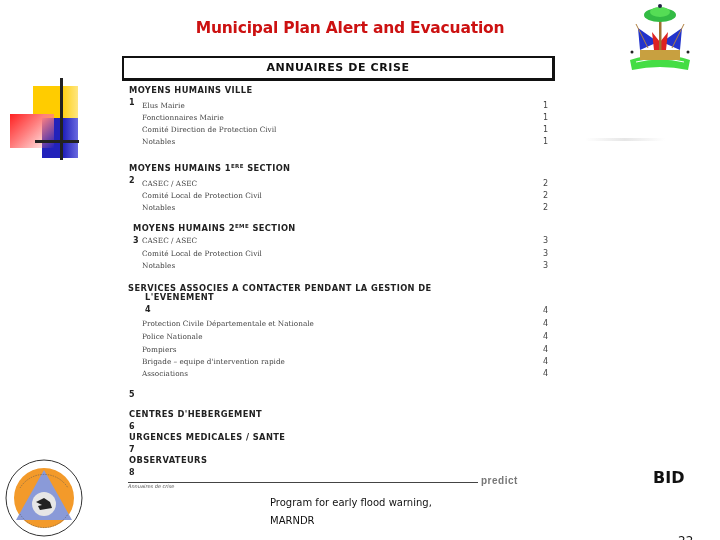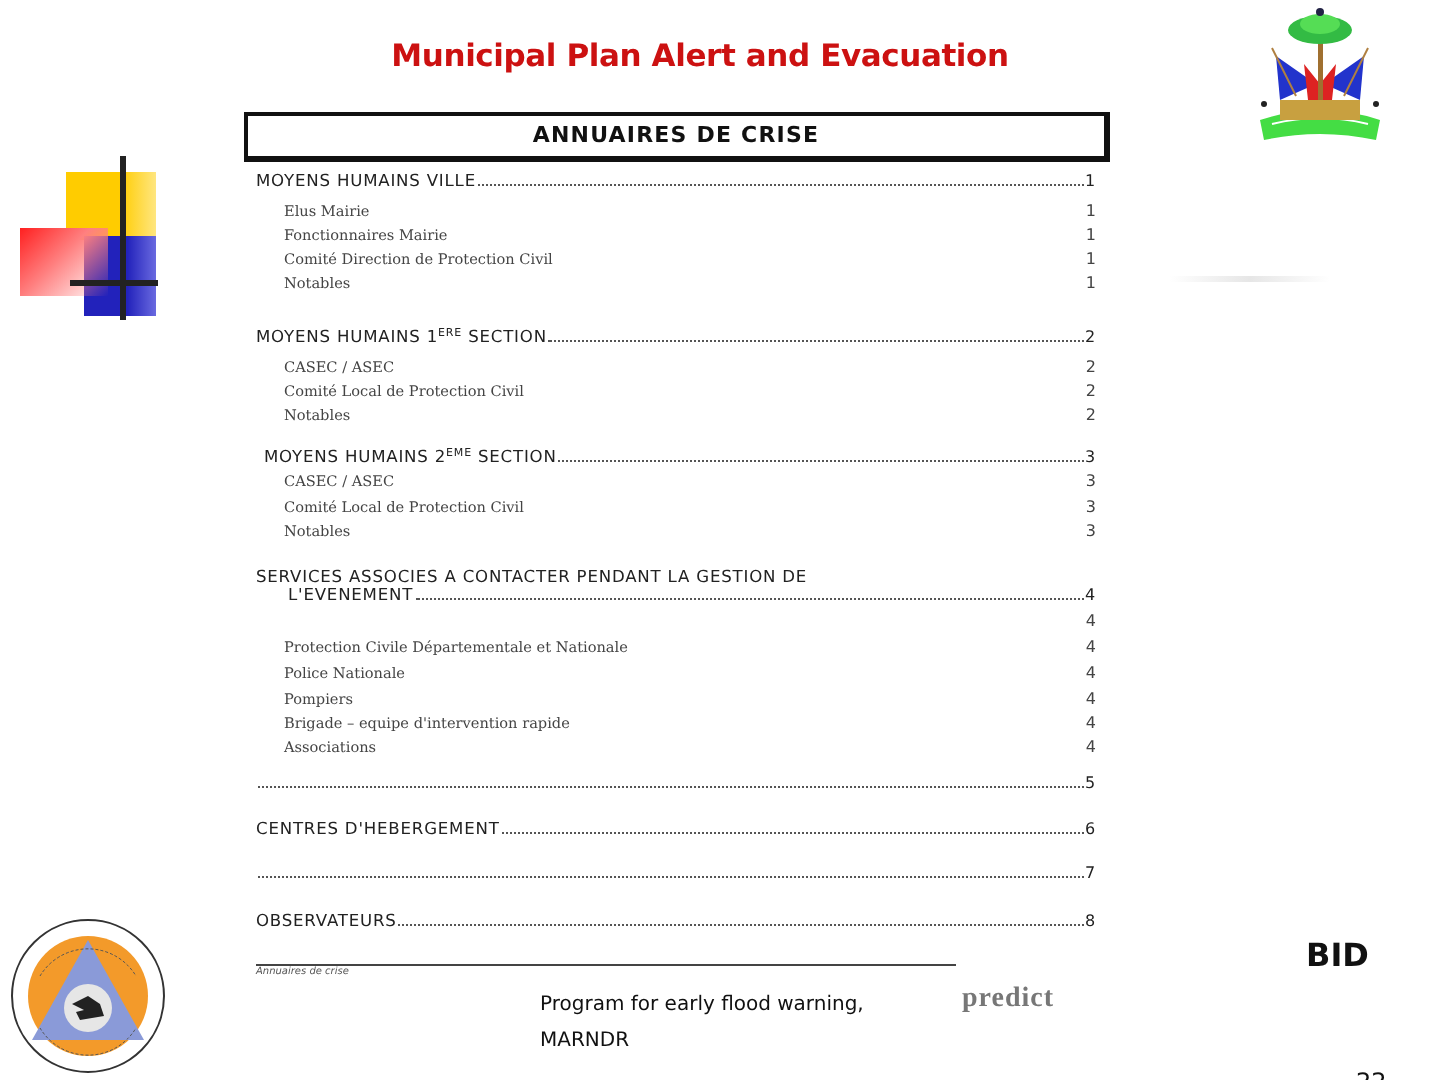--- a/index.html
+++ b/index.html
@@ -30,34 +30,34 @@
 
     .doc-header {
       position: absolute; left: 122px; top: 56px; width: 428px; height: 20px;
       border: 2px solid #111; border-right-width: 3px; border-bottom-width: 3px;
       text-align: center; font-family: "DejaVu Sans", sans-serif;
       font-size: 11px; font-weight: bold; line-height: 20px; letter-spacing: 0.6px; color: #111;
     }
 
     .toc { position: absolute; left: 128px; top: 85px; width: 420px; }
     .toc-row { position: absolute; left: 0; width: 420px; display: flex; align-items: baseline; white-space: nowrap; }
-    .toc-row.head { font-family: "DejaVu Sans", sans-serif; font-weight: normal; font-size: 8.3px;
-      color: #222; letter-spacing: 0.4px; }
+    .toc-row.head { font-family: "DejaVu Sans", sans-serif; font-weight: bold; font-size: 8.3px;
+      color: #222; letter-spacing: 0.4px; flex-direction: column; }
     .toc-row.sub { font-family: "DejaVu Serif", serif; font-size: 7.3px; color: #444; padding-left: 14px; width: 406px; }
     .toc-row .label { flex: 0 0 auto; }
     .toc-row .leader { flex: 1 1 auto; border-bottom: 1.5px dotted #555; margin: 0 1px 1px 1px; height: 1px; }
     .toc-row .filler { flex: 1 1 auto; }
     .toc-row .page { flex: 0 0 auto; font-family: "DejaVu Sans", sans-serif; font-size: 8px; }
     sup.ordinal { font-size: 5.5px; vertical-align: 3px; }
 
     .doc-footer-line { position: absolute; left: 128px; top: 482px; width: 350px; height: 1px; background: #444; }
     .doc-footer-text { position: absolute; left: 128px; top: 483px; font-family: "DejaVu Sans", sans-serif;
       font-size: 5px; font-style: italic; color: #555; }
-    .predict-logo { position: absolute; left: 481px; top: 492px; font-family: Liberation Serif, serif;
-      font-size: 14px; font-weight: bold; color: #777; letter-spacing: 0.5px; }
+    .predict-logo { position: absolute; left: 481px; top: 475px; font-family: Liberation Sans, sans-serif;
+      font-size: 10px; font-weight: bold; color: #777; letter-spacing: 0.5px; }
 
     .pc-logo { position: absolute; left: 4px; top: 458px; width: 80px; height: 80px; }
 
     .bid { position: absolute; left: 653px; top: 468px; font-family: "DejaVu Sans", sans-serif;
       font-weight: bold; font-size: 16px; color: #111; }
     .footer-center { position: absolute; left: 270px; top: 494px; width: 240px; text-align: left;
       font-family: "DejaVu Sans", sans-serif; font-size: 10px; line-height: 18px; color: #111; }
     .slide-num { position: absolute; left: 678px; top: 534px; font-family: "DejaVu Sans", sans-serif;
       font-size: 12px; color: #111; }
   </style>
@@ -207,20 +207,21 @@
   <div class="toc-row head" style="top:302px">
     <span class="leader"></span>
     <span class="page">5</span>
   </div>
   <div class="toc-row head" style="top:324px">
     <span class="label">CENTRES D'HEBERGEMENT</span>
     <span class="leader"></span>
     <span class="page">6</span>
   </div>
   <div class="toc-row head" style="top:347px">
+    <span class="label">URGENCES MEDICALES / SANTE</span>
     <span class="leader"></span>
     <span class="page">7</span>
   </div>
   <div class="toc-row head" style="top:370px">
     <span class="label">OBSERVATEURS</span>
     <span class="leader"></span>
     <span class="page">8</span>
   </div>
 </div>
 

